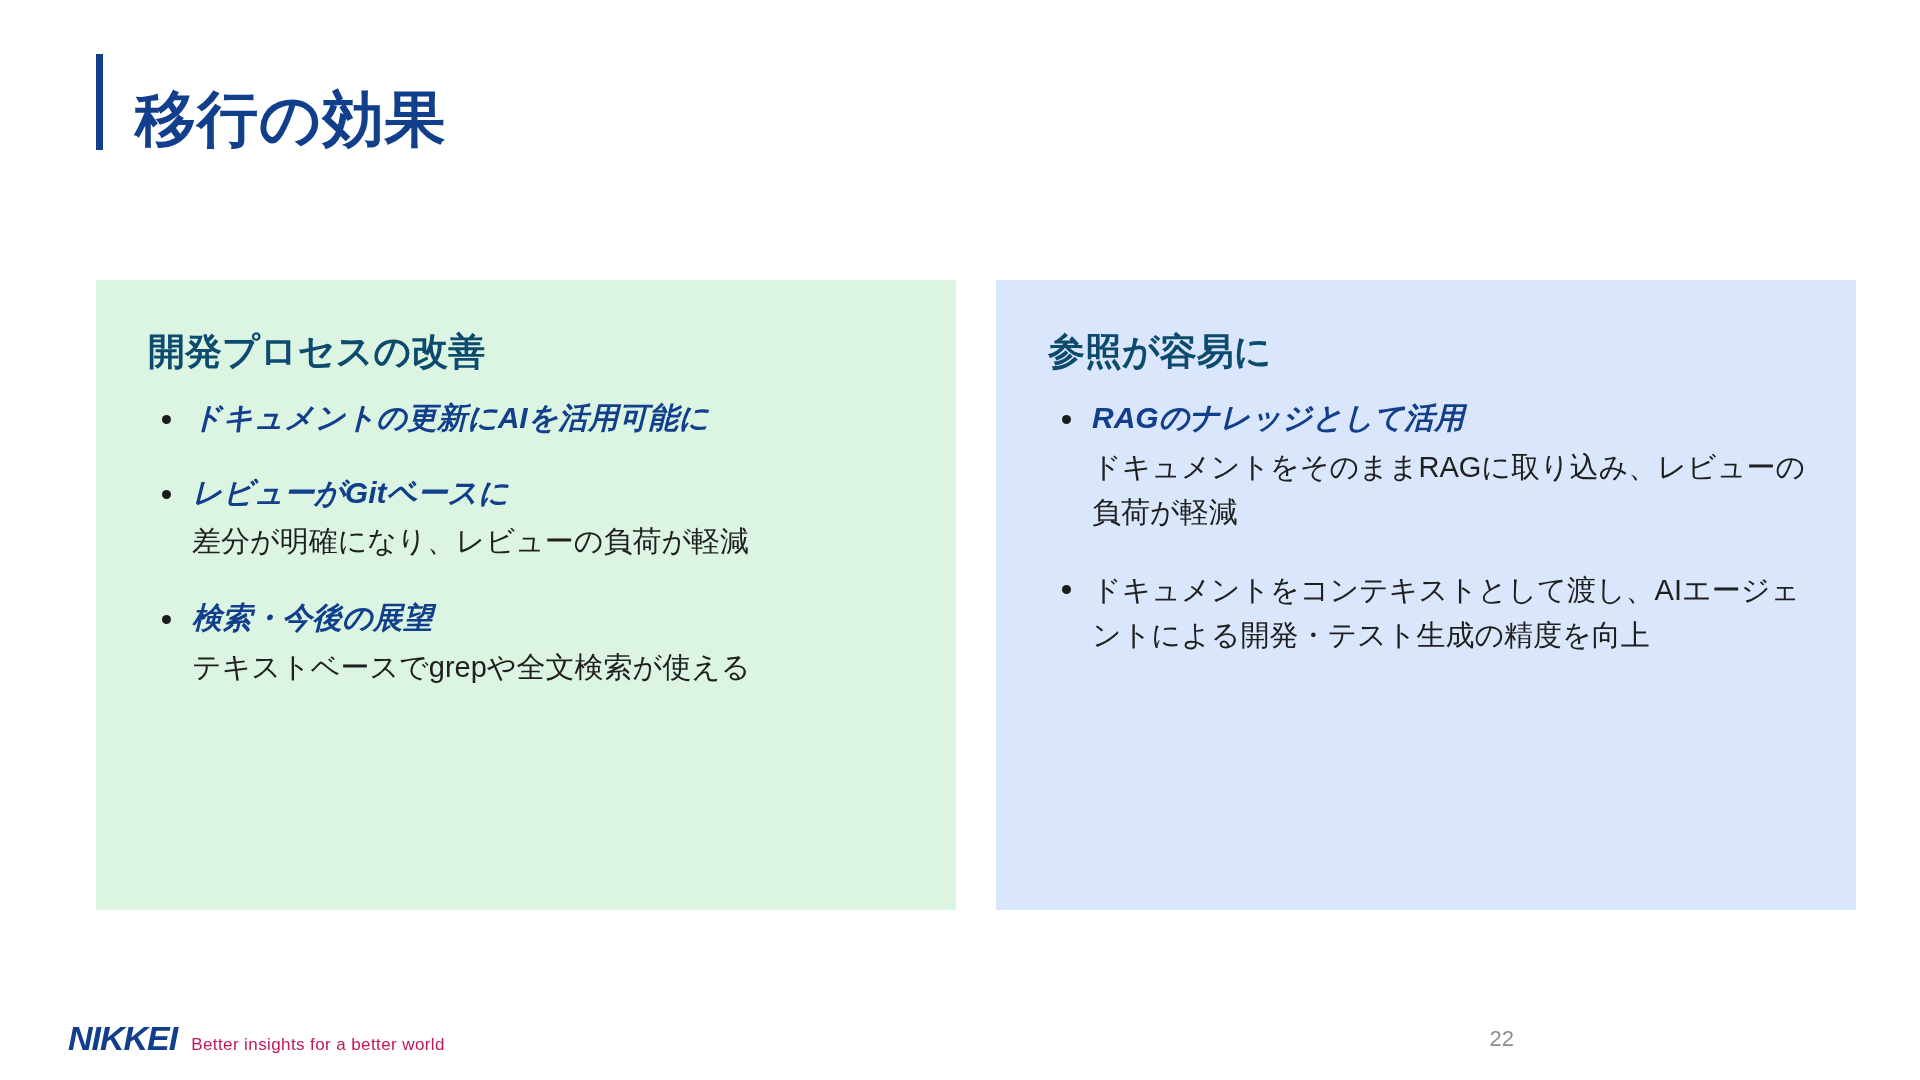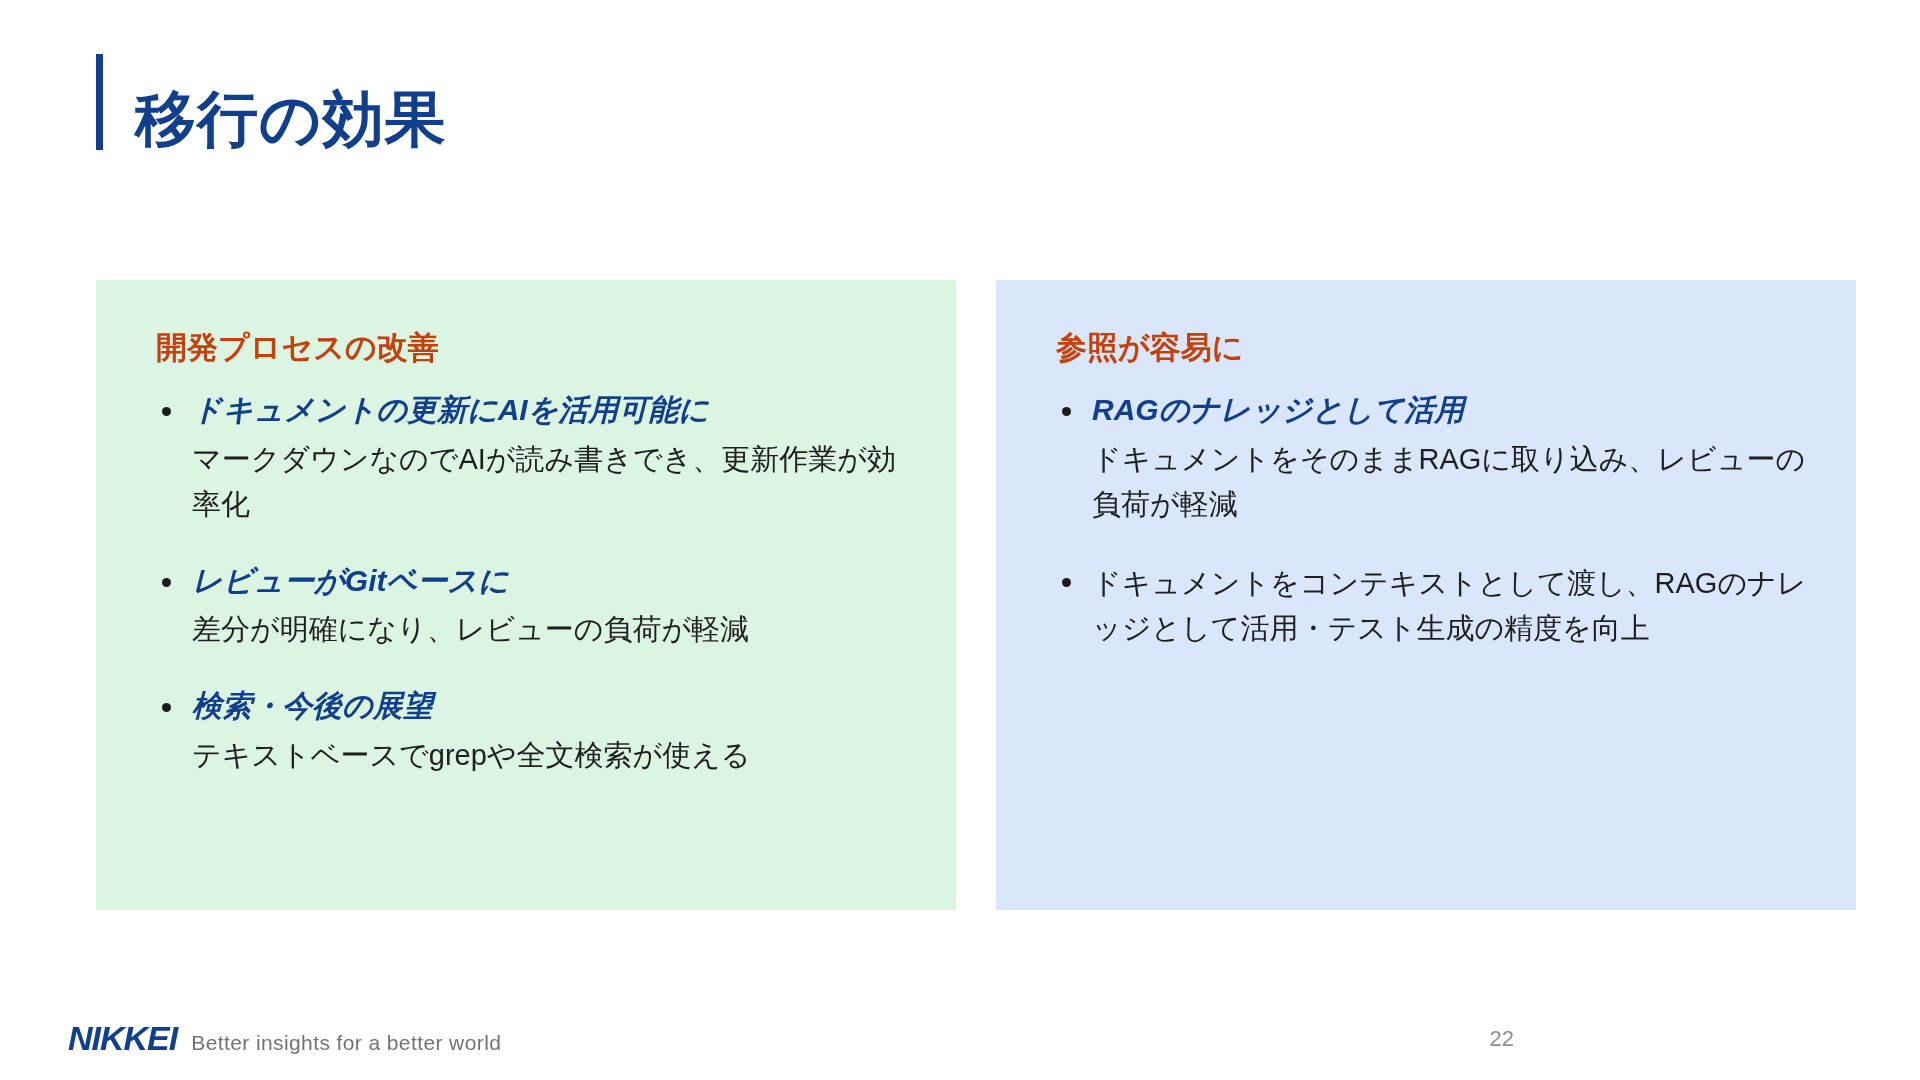--- a/index.html
+++ b/index.html
@@ -56,24 +56,24 @@
   .panel {
     width: 860px;
     min-height: 630px;
     box-sizing: border-box;
     padding: 48px 44px 40px 44px;
   }
   .panel-green { background: #dcf5e3; }
   .panel-blue  { background: #d9e6fb; }
 
   .panel-heading {
-    font-size: 31px;
-    font-weight: bold;
-    color: #c2410c;
-    margin: 0 0 22px 16px;
+    font-size: 37px;
+    font-weight: bold;
+    color: #0c4a6e;
+    margin: 0 0 22px 8px;
     line-height: 1.3;
   }
 
   .bullet-list {
     list-style: none;
     margin: 0;
     padding: 0;
   }
   .bullet-item {
     position: relative;
@@ -121,22 +121,22 @@
     align-items: baseline;
   }
   .logo-mark {
     font-size: 34px;
     font-weight: bold;
     font-style: italic;
     color: #123f8c;
     letter-spacing: -1px;
   }
   .logo-tagline {
-    font-size: 21px;
-    color: #737373;
+    font-size: 17px;
+    color: #be185d;
     margin-left: 14px;
     letter-spacing: 0.4px;
   }
   .page-number {
     position: absolute;
     right: 66px;
     bottom: 28px;
     font-size: 22px;
     color: #8d8d8d;
   }
@@ -152,21 +152,20 @@
   </div>
 
   <div class="panels">
 
     <div class="panel panel-green">
       <div class="panel-heading">開発プロセスの改善</div>
       <ul class="bullet-list">
         <li class="bullet-item">
           <span class="bullet-dot"></span>
           <div class="bullet-title">ドキュメントの更新にAIを活用可能に</div>
-          <div class="bullet-desc">マークダウンなのでAIが読み書きでき、更新作業が効率化</div>
         </li>
         <li class="bullet-item">
           <span class="bullet-dot"></span>
           <div class="bullet-title">レビューがGitベースに</div>
           <div class="bullet-desc">差分が明確になり、レビューの負荷が軽減</div>
         </li>
         <li class="bullet-item">
           <span class="bullet-dot"></span>
           <div class="bullet-title">検索・今後の展望</div>
           <div class="bullet-desc">テキストベースでgrepや全文検索が使える</div>
@@ -177,21 +176,21 @@
     <div class="panel panel-blue">
       <div class="panel-heading">参照が容易に</div>
       <ul class="bullet-list">
         <li class="bullet-item">
           <span class="bullet-dot"></span>
           <div class="bullet-title">RAGのナレッジとして活用</div>
           <div class="bullet-desc">ドキュメントをそのままRAGに取り込み、レビューの負荷が軽減</div>
         </li>
         <li class="bullet-item">
           <span class="bullet-dot"></span>
-          <div class="bullet-desc">ドキュメントをコンテキストとして渡し、RAGのナレッジとして活用・テスト生成の精度を向上</div>
+          <div class="bullet-desc">ドキュメントをコンテキストとして渡し、AIエージェントによる開発・テスト生成の精度を向上</div>
         </li>
       </ul>
     </div>
 
   </div>
 
   <div class="footer">
     <div class="logo-area">
       <span class="logo-mark">NIKKEI</span>
       <span class="logo-tagline">Better insights for a better world</span>

